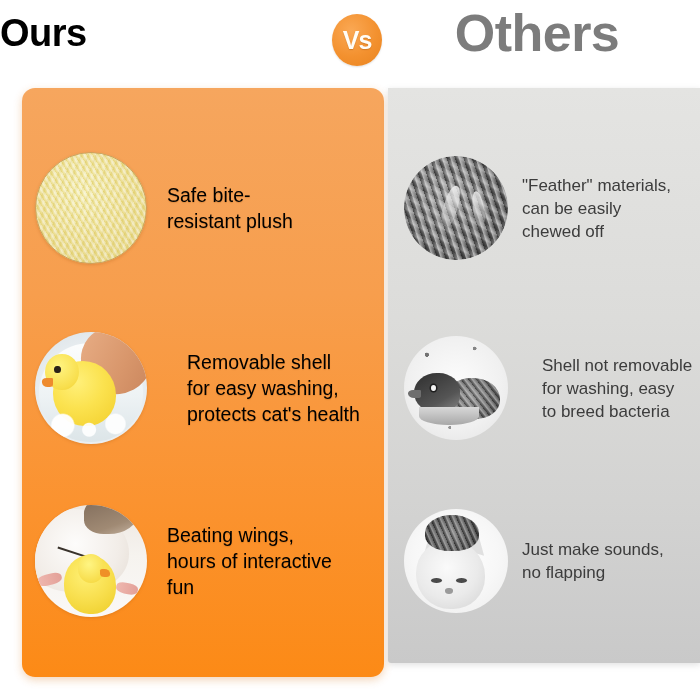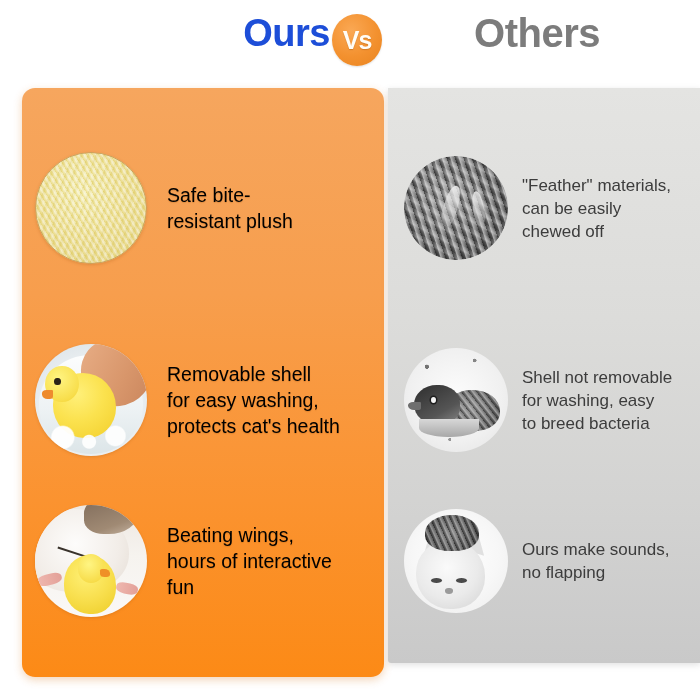--- a/index.html
+++ b/index.html
@@ -28,35 +28,35 @@
     left: 0;
     top: 0;
     width: 700px;
     height: 84px;
   }
   .hdr-ours {
     position: absolute;
     left: 0;
     top: 8px;
     width: 330px;
-    text-align: right;
+    text-align: left;
     font-size: 38px;
     font-weight: bold;
     letter-spacing: -0.5px;
-    color: #1d4ed8;
+    color: #000000;
     line-height: 50px;
     text-shadow: 0 1px 1px rgba(255,255,255,0.9);
   }
   .hdr-others {
     position: absolute;
     left: 392px;
     top: 8px;
     width: 290px;
     text-align: center;
-    font-size: 40px;
+    font-size: 52px;
     font-weight: bold;
     letter-spacing: -0.5px;
     color: #7C7C7C;
     line-height: 50px;
     text-shadow: 0 1px 1px rgba(255,255,255,0.9);
   }
   .vs-badge {
     position: absolute;
     left: 332px;
     top: 14px;
@@ -104,21 +104,21 @@
   
   .row {
     position: absolute;
     display: flex;
     align-items: center;
   }
   .row-ours { left: 35px; width: 340px; }
   .row-others { left: 404px; width: 290px; }
 
   .row-a { top: 152px; height: 112px; }
-  .row-b { top: 345px; height: 110px; }
+  .row-b { top: 333px; height: 110px; gap: 20px; }
   .row-c { top: 505px; height: 112px; }
 
   .thumb {
     flex: 0 0 auto;
     border-radius: 50%;
     overflow: hidden;
     position: relative;
   }
   .thumb-ours {
     width: 112px;
@@ -419,17 +419,17 @@
       <div class="art art-catface">
         <div class="ear-l"></div>
         <div class="ear-r"></div>
         <div class="head"></div>
         <div class="crown"></div>
         <div class="eye-l"></div>
         <div class="eye-r"></div>
         <div class="nose"></div>
       </div>
     </div>
-    <div class="caption caption-others">Ours make sounds,
+    <div class="caption caption-others">Just make sounds,
 no flapping</div>
   </div>
 
 </div>
 
 </body></html>

